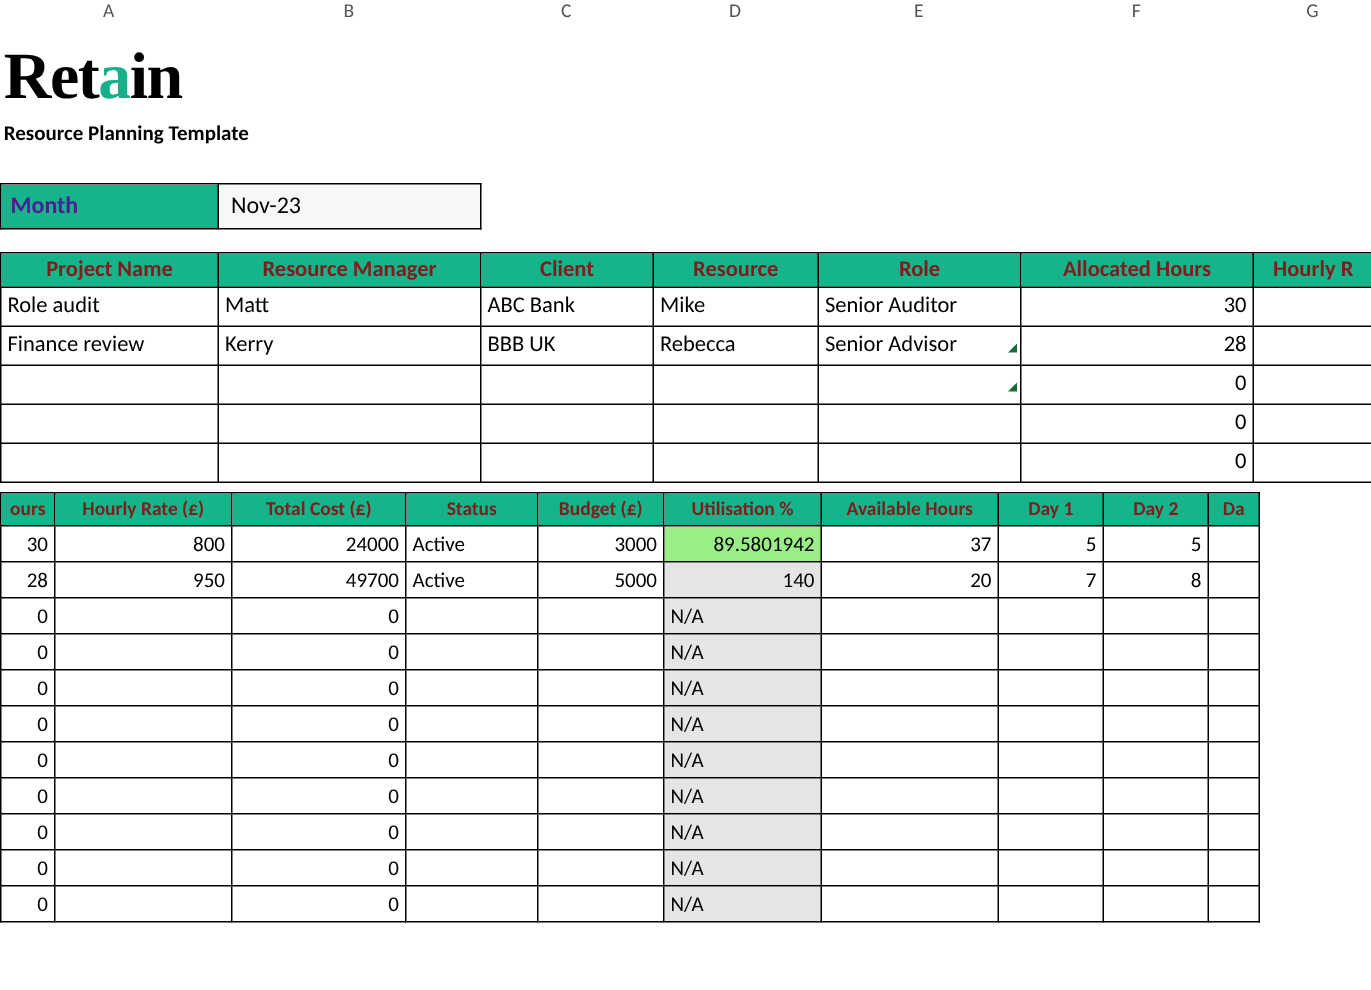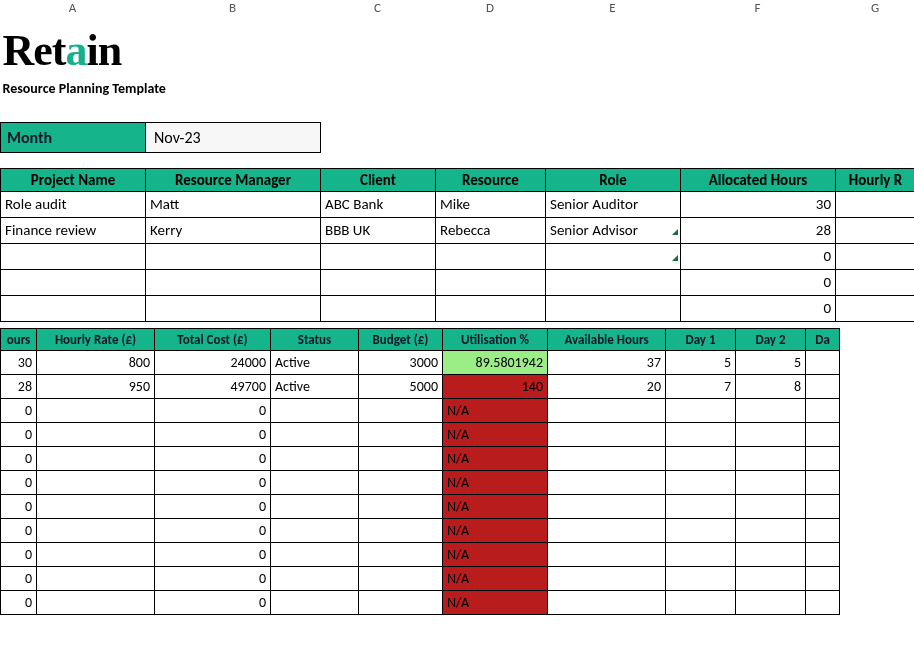--- a/index.html
+++ b/index.html
@@ -48,70 +48,70 @@
     font-size: 14px;
     font-weight: 700;
     padding: 2px 2px 8px 2px;
     height: 30px;
   }
   .spacer-row { height: 16px; }
 
   .month-row { height: 30px; }
   .month-label {
     background: #15b48a;
-    color: #0f172a;
+    color: #4c1d95;
     font-weight: 700;
     font-size: 16px;
     border: 1px solid #000;
     padding: 2px 6px;
   }
   .month-val {
     border: 1px solid #000;
     background: #f7f7f7;
     padding: 2px 8px;
     font-size: 16px;
   }
 
   .th1 {
     background: #15b48a;
-    color: #000000;
+    color: #7f1d1d;
     font-weight: 700;
     text-align: center;
     border: 1px solid #000;
     font-size: 15px;
     height: 15px;
   }
   .cell1 {
     border: 1px solid #000;
     font-size: 15px;
     height: 26px;
     text-align: left;
   }
   .cell1.num { text-align: right; }
 
   
   .lower { margin-top: 6px; }
   .th2 {
     background: #15b48a;
-    color: #0f172a;
+    color: #7f1d1d;
     font-weight: 700;
     text-align: center;
     border: 1px solid #000;
     font-size: 13px;
     height: 22px;
     white-space: nowrap;
   }
   .cell2 {
     border: 1px solid #000;
     font-size: 14px;
     height: 24px;
   }
   .cell2.num { text-align: right; }
   .util-green { background: #9aee85; }
-  .util-red { background: #b91c1c; text-align: left !important; }
+  .util-red { background: #e5e5e5; text-align: left !important; }
   .util-red.num { text-align: right !important; }
 
   .marker {
     position: absolute;
     width: 0; height: 0;
     border-left: 6px solid transparent;
     border-bottom: 6px solid #1a6b3a;
   }
 </style>
 </head>

